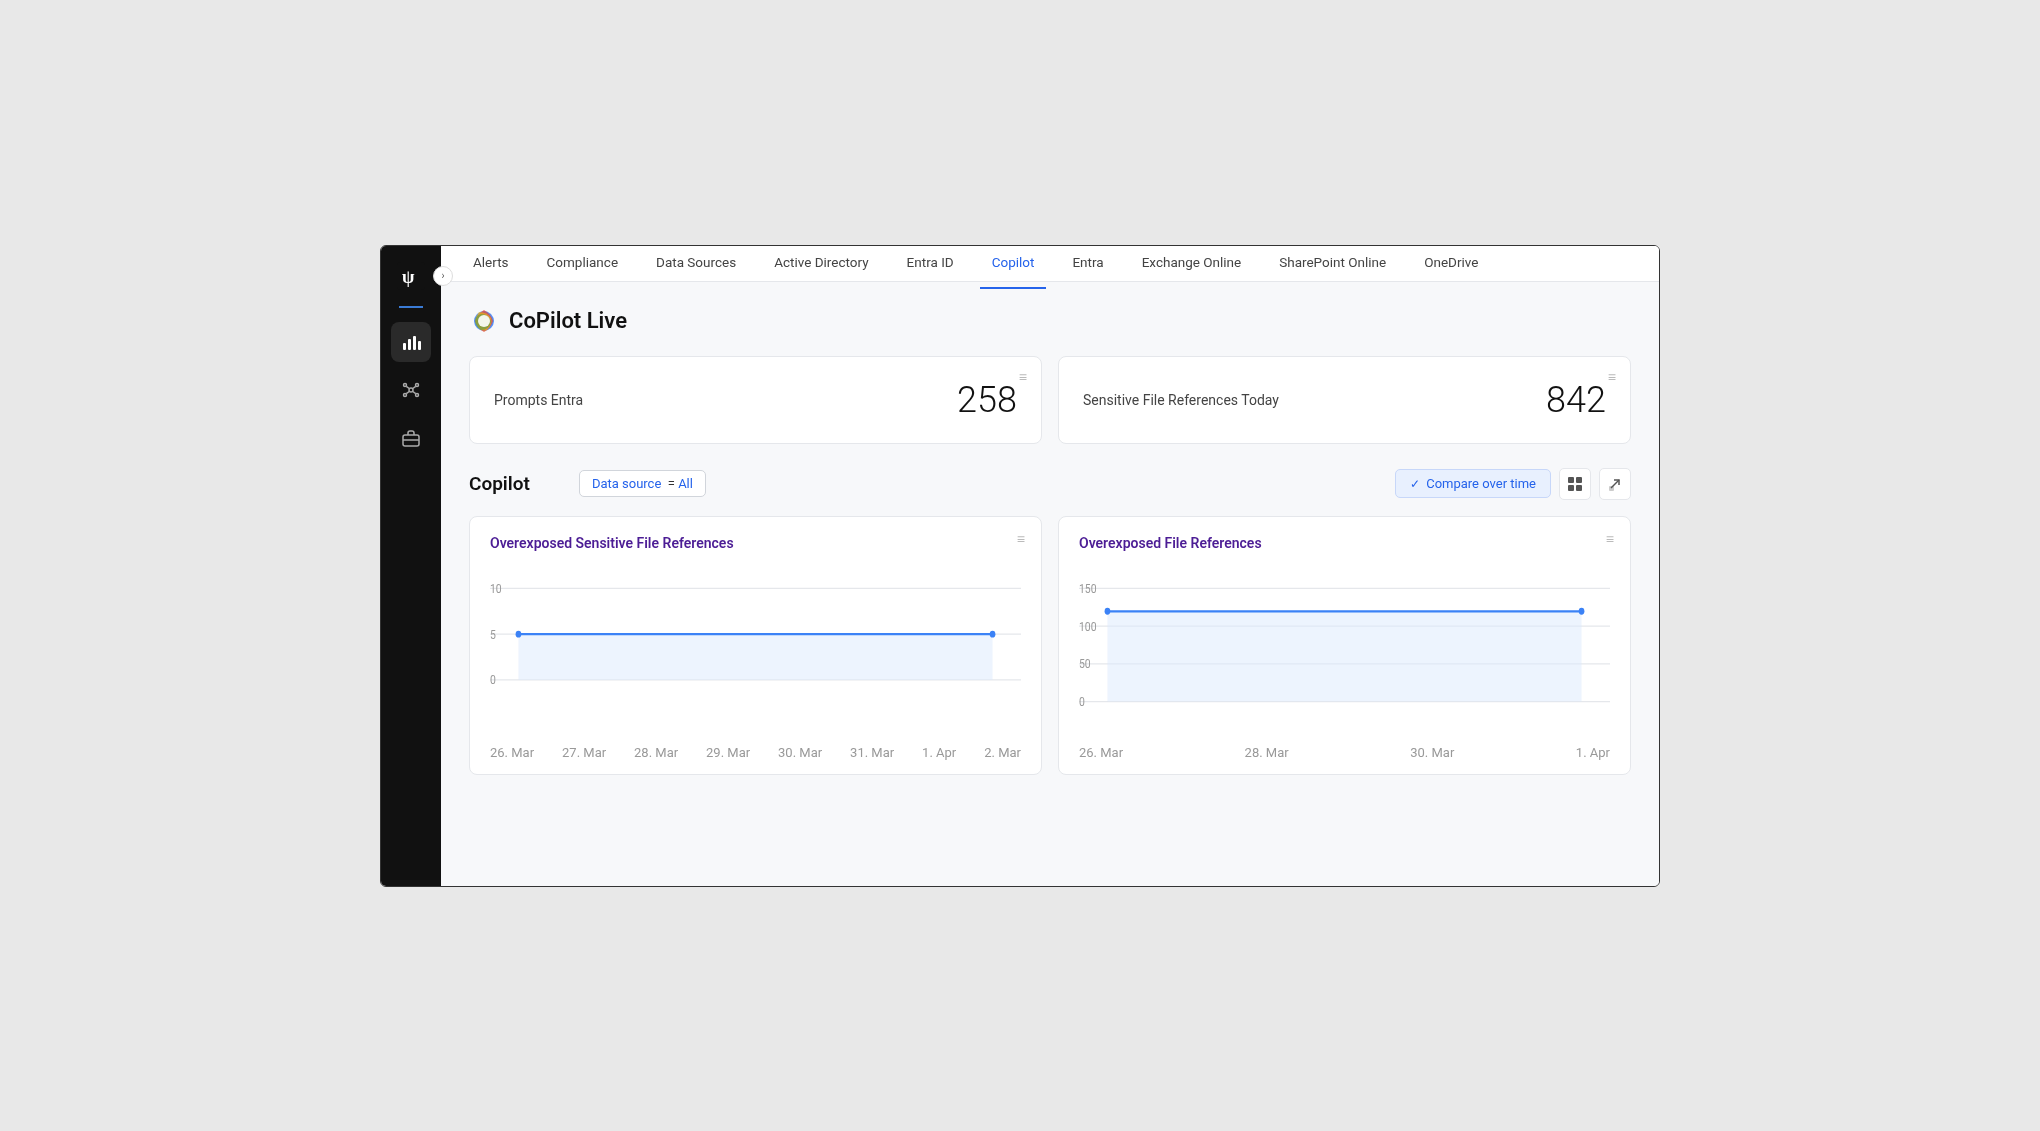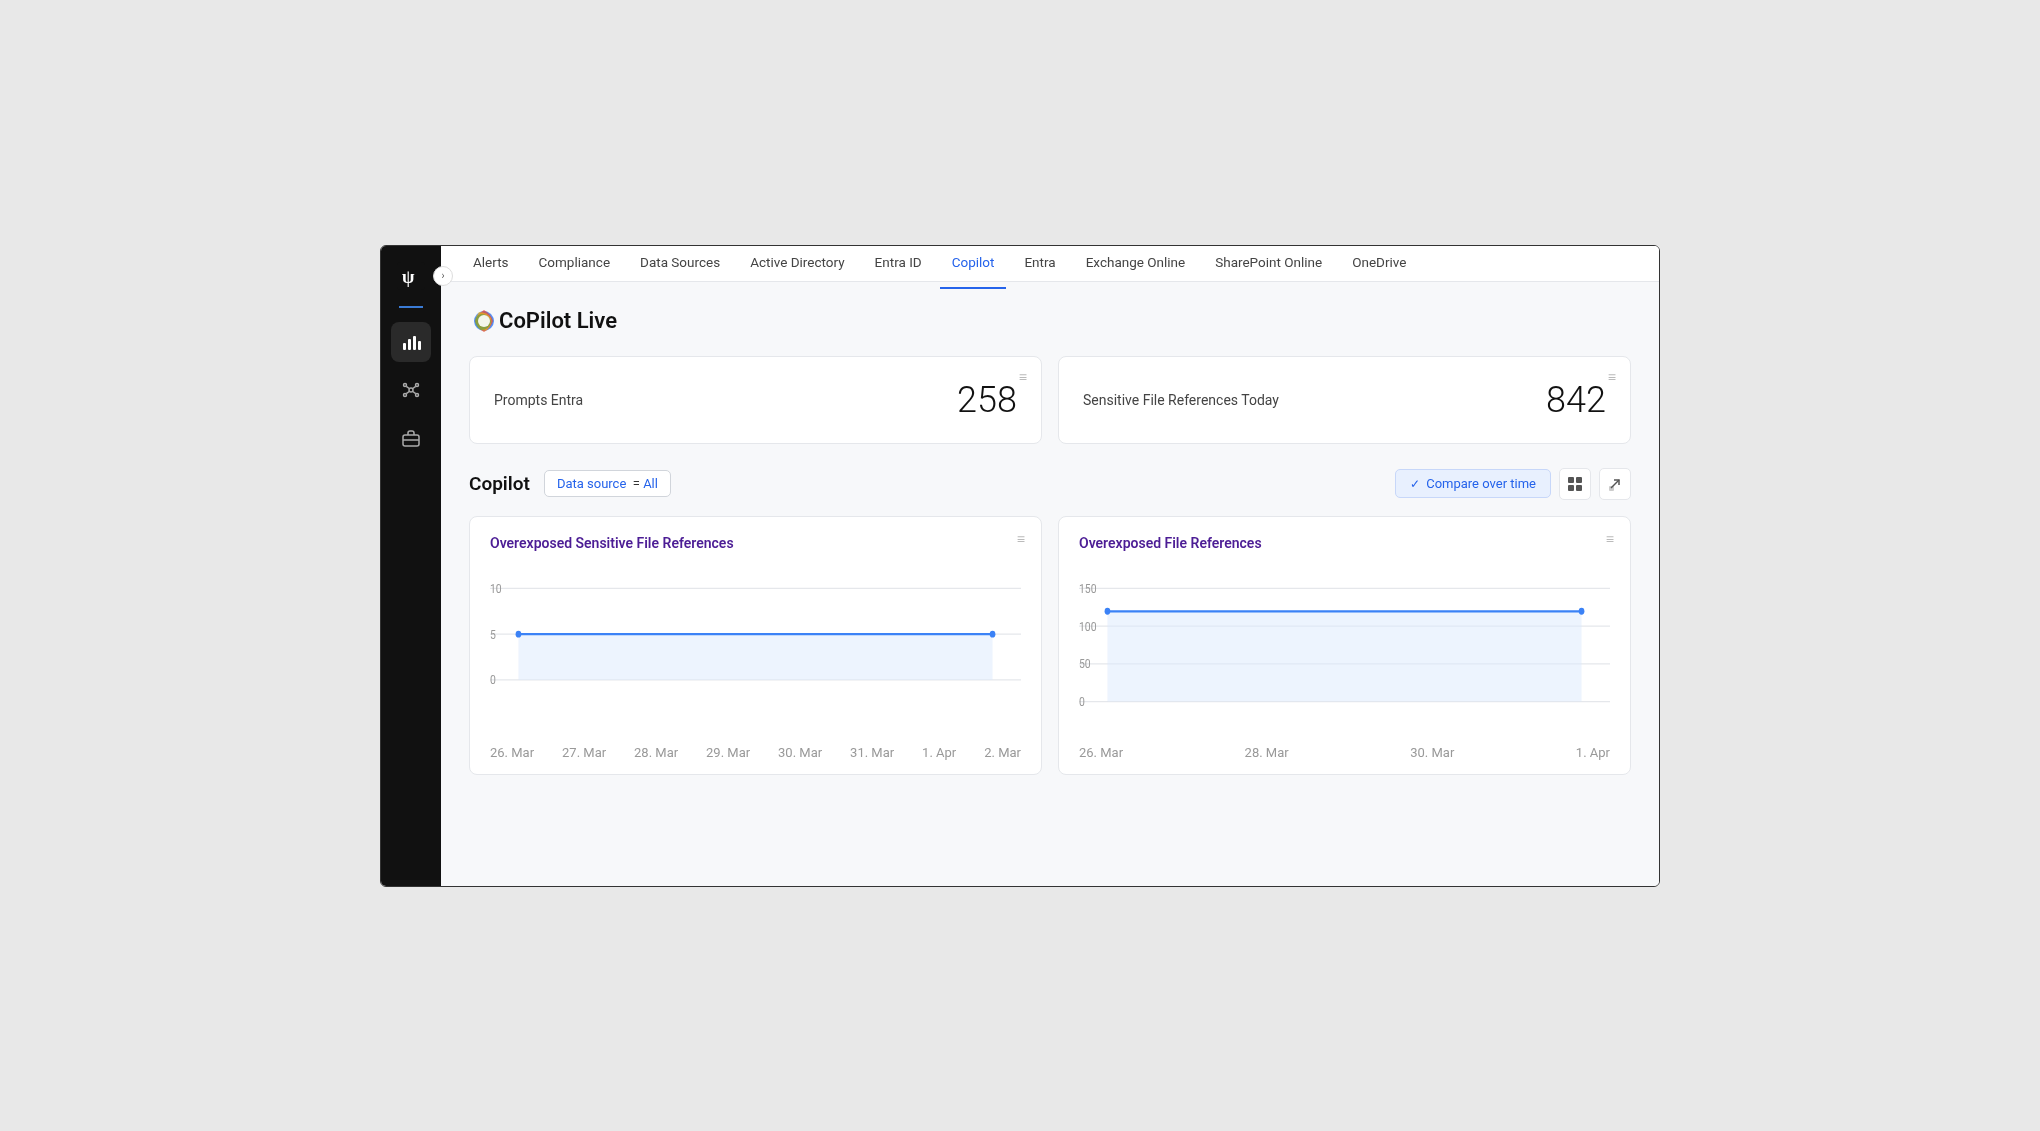--- a/index.html
+++ b/index.html
@@ -97,21 +97,21 @@
     }
 
     
     .topnav {
       background: #fff;
       border-bottom: 1px solid #e5e7eb;
       padding: 0 20px;
       display: flex;
       align-items: center;
       height: 36px;
-      gap: 6px;
+      gap: 14px;
     }
     .topnav-item {
       padding: 14px 12px;
       font-size: 13.5px;
       color: #444;
       cursor: pointer;
       border-bottom: 2px solid transparent;
       white-space: nowrap;
       height: 52px;
       display: flex;
@@ -126,20 +126,21 @@
     .content {
       flex: 1;
       padding: 24px 28px;
       overflow-y: auto;
     }
 
     
     .page-header {
       display: flex;
       align-items: center;
+      gap: 10px;
       margin-bottom: 20px;
     }
     .copilot-logo {
       width: 30px;
       height: 30px;
     }
     .page-title {
       font-size: 22px;
       font-weight: 600;
       color: #111;
@@ -199,20 +200,21 @@
       color: #111;
     }
     .filter-badge {
       border: 1px solid #d1d5db;
       border-radius: 5px;
       padding: 5px 12px;
       font-size: 13px;
       color: #333;
       cursor: pointer;
       background: #fff;
+      margin-left: 35px;
     }
     .filter-badge span { color: #2563eb; }
     .section-actions {
       display: flex;
       align-items: center;
       gap: 8px;
     }
     .compare-btn {
       background: #e8f0fe;
       border: 1px solid #c7d7f9;

